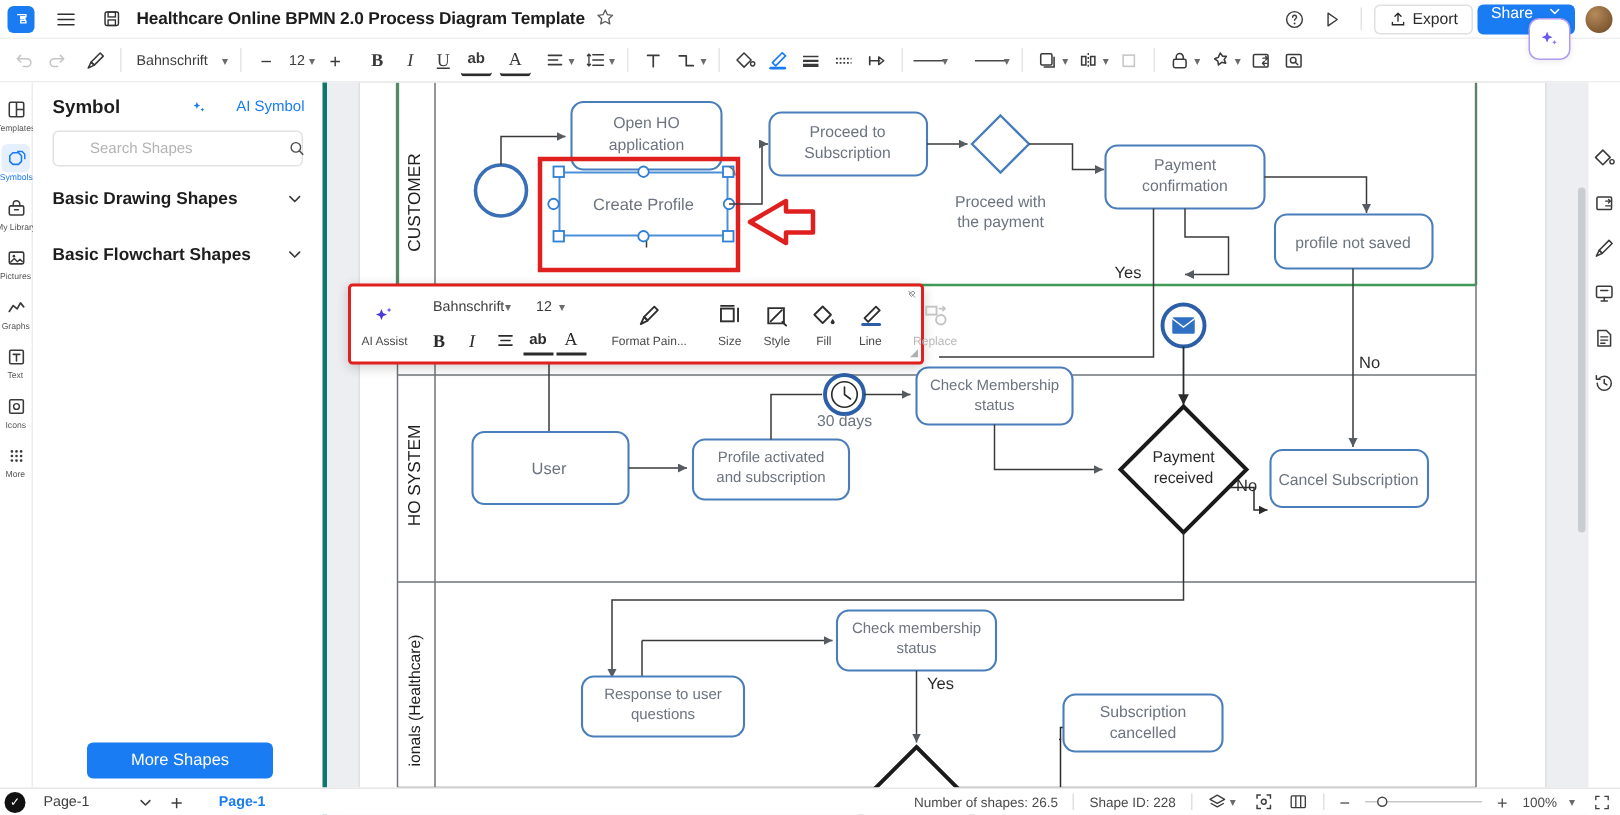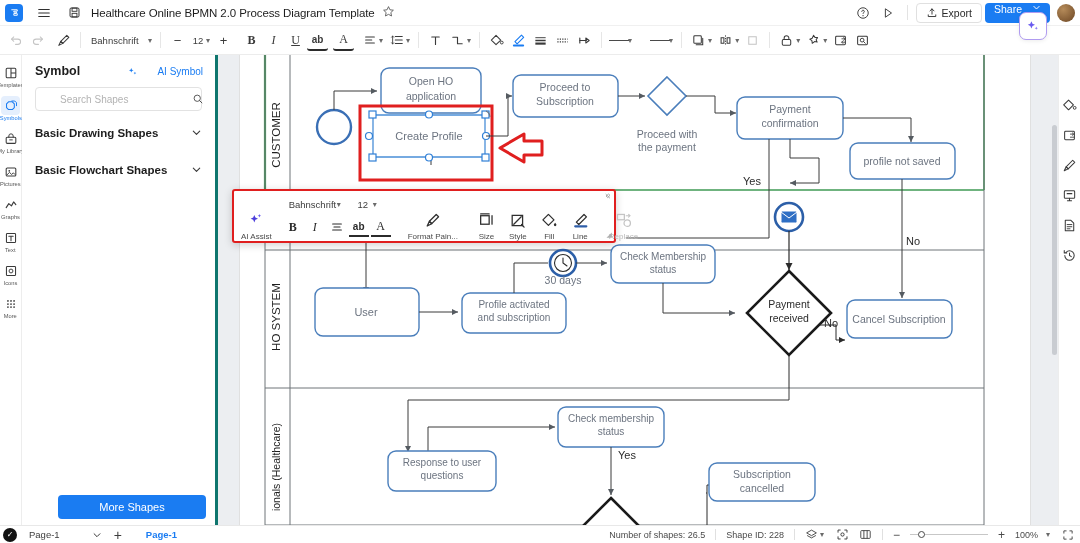--- a/index.html
+++ b/index.html
@@ -21,21 +21,21 @@
   .logo {
     width: 18px; height: 18px; margin-left: 5px; border-radius: 4px;
     background: #1a7cf2; display: flex; align-items: center; justify-content: center;
     color: #fff; font-size: 11px; font-weight: bold;
   }
   .tb-icon {
     width: 22px; height: 22px; display: flex; align-items: center; justify-content: center;
     color: #3d3d3d; flex: 0 0 auto;
   }
   .doc-title {
-    font-size: 11.5px; font-weight: normal; color: #1d1d1d; margin-left: 6px;
+    font-size: 11.5px; font-weight: bold; color: #1d1d1d; margin-left: 6px;
     letter-spacing: -0.1px; white-space: nowrap;
   }
   .star { margin-left: 7px; color: #5a5a5a; font-size: 12px; }
   .tb-right { margin-left: auto; display: flex; align-items: center; gap: 3px; padding-right: 5px; }
   .tb-sep { width: 1px; height: 15px; background: #e3e3e3; margin: 0 5px; }
   .export-btn {
     display: flex; align-items: center; gap: 4px; height: 20px; padding: 0 9px;
     border: 1px solid #e0e0e0; border-radius: 4px; font-size: 10.5px; color: #2a2a2a;
     background: #fff; cursor: pointer; white-space: nowrap;
   }
@@ -113,21 +113,21 @@
     flex: 1; border: none; outline: none; font-size: 10px; color: #3d3d3d;
     font-family: "Liberation Sans", sans-serif; background: transparent; margin-left: 16px;
   }
   .search-box input::placeholder { color: #b3b3b3; }
   .cat-row {
     display: flex; align-items: center; justify-content: space-between;
     padding: 0 13px; height: 31px; margin-top: 6px; cursor: pointer;
   }
   .cat-name { font-size: 11.5px; font-weight: bold; color: #1d1d1d; }
   .more-shapes {
-    position: absolute; bottom: 24px; left: 36px; width: 148px; height: 24px;
+    position: absolute; bottom: 24px; left: 36px; width: 124px; height: 24px;
     background: #1a7cf2; color: #fff; border-radius: 4px; border: none;
     font-size: 11px; font-family: "Liberation Sans", sans-serif; cursor: pointer;
   }
 
   
   .canvas {
     position: absolute; top: 55px; left: 218px; width: 840px; height: 488px;
     background: #eceef1; overflow: hidden;
   }
   .page {
@@ -145,21 +145,21 @@
   }
 
   
   .float-tb {
     position: absolute; left: 232px; top: 189px; width: 384px; height: 54px;
     background: #fff; border: 2.5px solid #e01f1f; border-radius: 3px;
     display: flex; align-items: stretch; box-shadow: 0 2px 8px rgba(0,0,0,.18);
     z-index: 40;
   }
   .ft-col {
-    display: flex; flex-direction: column; align-items: center; justify-content: flex-end;
+    display: flex; flex-direction: column; align-items: center; justify-content: center;
     padding: 0 7px; cursor: pointer;
   }
   .ft-lbl { font-size: 8px; color: #4a4a4a; margin-top: 2px; white-space: nowrap; }
   .ft-lbl.dim { color: #b8b8b8; }
   .ft-ico { height: 20px; display: flex; align-items: center; justify-content: center; color: #2f2f2f; }
   .ft-ico.dim { color: #c4c4c4; }
   .ft-text { display: flex; flex-direction: column; justify-content: center; padding: 0 4px; }
   .ft-row1 { display: flex; align-items: center; height: 22px; }
   .ft-row2 { display: flex; align-items: center; height: 24px; gap: 2px; }
   .ft-fbtn {

